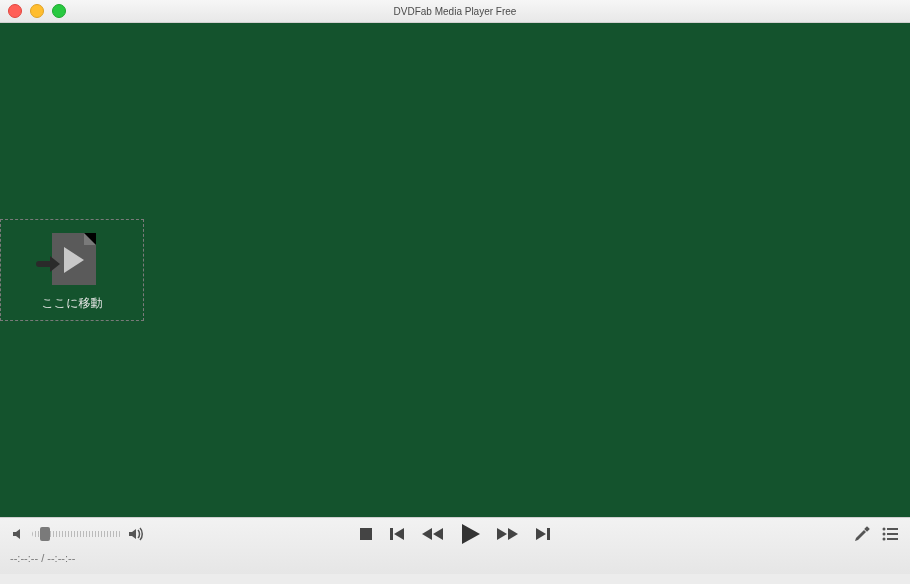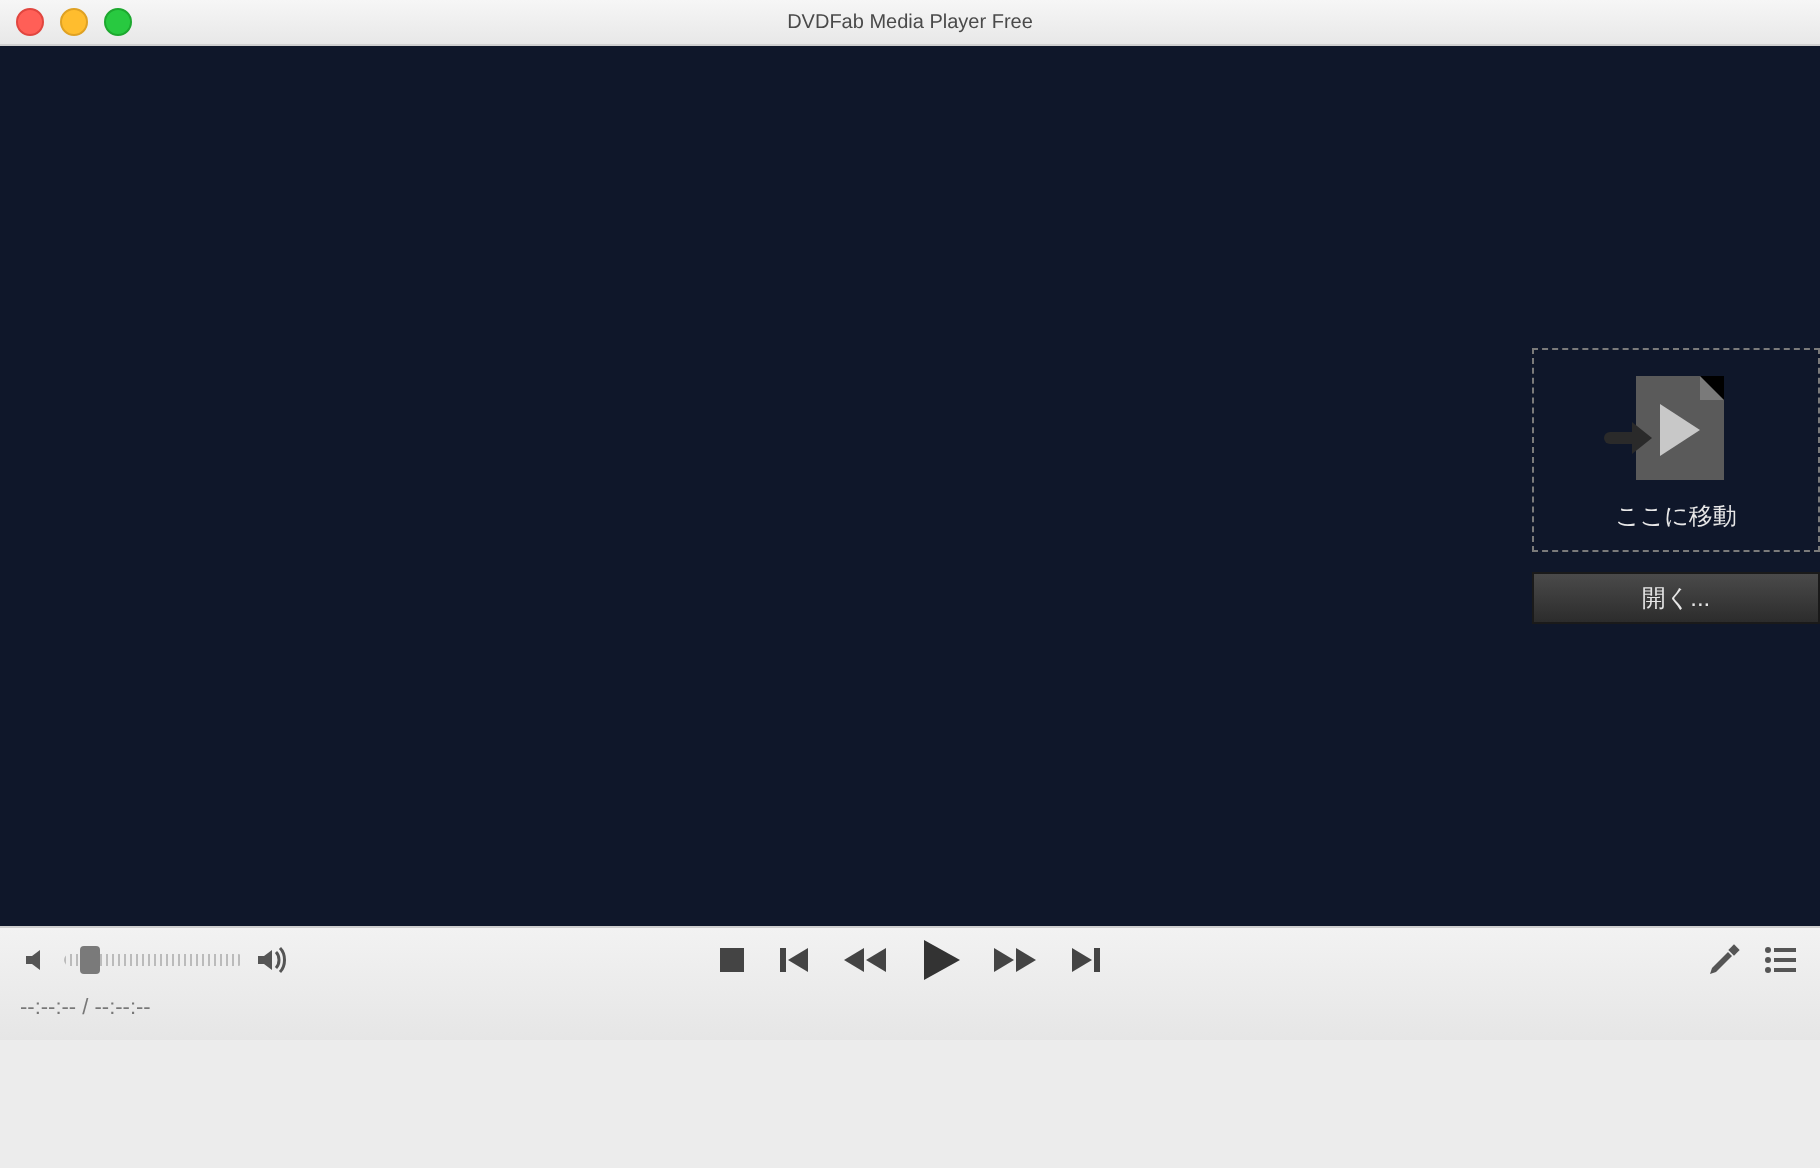--- a/index.html
+++ b/index.html
@@ -5,21 +5,21 @@
   html,body{margin:0;padding:0;width:910px;height:584px;font-family:"Helvetica Neue",Arial,sans-serif;background:#ececec;overflow:hidden;}
   
   .titlebar{height:22px;background:linear-gradient(#f6f6f6,#e8e8e8);border-bottom:1px solid #d0d0d0;display:flex;align-items:center;position:relative;}
   .traffic{display:flex;gap:8px;padding-left:8px;}
   .dot{width:12px;height:12px;border-radius:50%;}
   .dot.r{background:#ff5f57;border:1px solid #e1463f;}
   .dot.y{background:#ffbd2e;border:1px solid #dfa123;}
   .dot.g{background:#28c940;border:1px solid #1da82f;}
   .title{position:absolute;left:0;right:0;text-align:center;font-size:10px;color:#4a4a4a;pointer-events:none;}
   
-  .stage{height:440px;background:#0f172a;display:flex;align-items:center;justify-content:flex-end;}
+  .stage{height:494px;background:#14532d;display:flex;align-items:center;justify-content:flex-start;}
   .panel{display:flex;flex-direction:column;align-items:center;}
   .drop{width:142px;height:100px;border:1px dashed #7a7a7a;display:flex;flex-direction:column;align-items:center;justify-content:center;}
   .drop-vis{position:relative;width:60px;height:56px;margin-top:4px;}
   .page{position:absolute;right:6px;top:0;width:44px;height:52px;background:#5a5a5a;}
   .fold{position:absolute;right:6px;top:0;width:12px;height:12px;background:#000;}
   .fold::after{content:"";position:absolute;left:0;top:0;border-top:12px solid transparent;border-left:12px solid #7a7a7a;}
   .arrow{position:absolute;left:-6px;top:26px;width:24px;height:10px;}
   .arrow::before{content:"";position:absolute;left:0;top:2px;width:18px;height:6px;background:#2a2a2a;border-radius:3px;}
   .arrow::after{content:"";position:absolute;left:14px;top:-3px;border-left:10px solid #2a2a2a;border-top:8px solid transparent;border-bottom:8px solid transparent;}
   .play-over{position:absolute;left:22px;top:14px;border-left:20px solid #c8c8c8;border-top:13px solid transparent;border-bottom:13px solid transparent;}
@@ -54,21 +54,20 @@
   <div class="panel">
     <div class="drop">
       <div class="drop-vis">
         <div class="page"></div>
           <div class="fold"></div>
         <div class="arrow"></div>
         <div class="play-over"></div>
       </div>
       <div class="drop-label">ここに移動</div>
     </div>
-    <div class="btn">開く...</div>
   </div>
 </div>
 
 <div class="controls">
   <div class="row1">
     <div class="vol">
       <span class="ctl">
         <svg width="14" height="14" viewBox="0 0 14 14">
             <path fill="#555" d="M1 5h3l4-3v10l-4-3H1z"></path>
           </svg>

